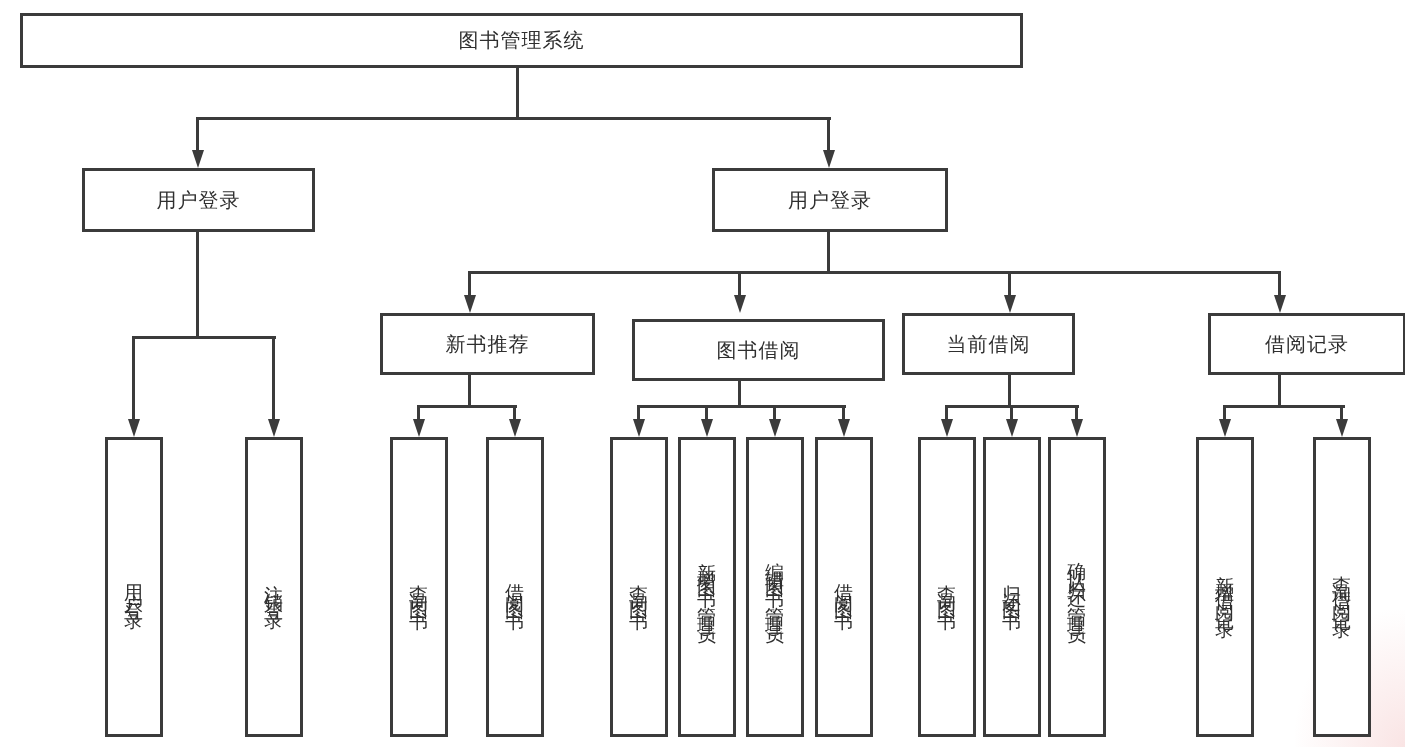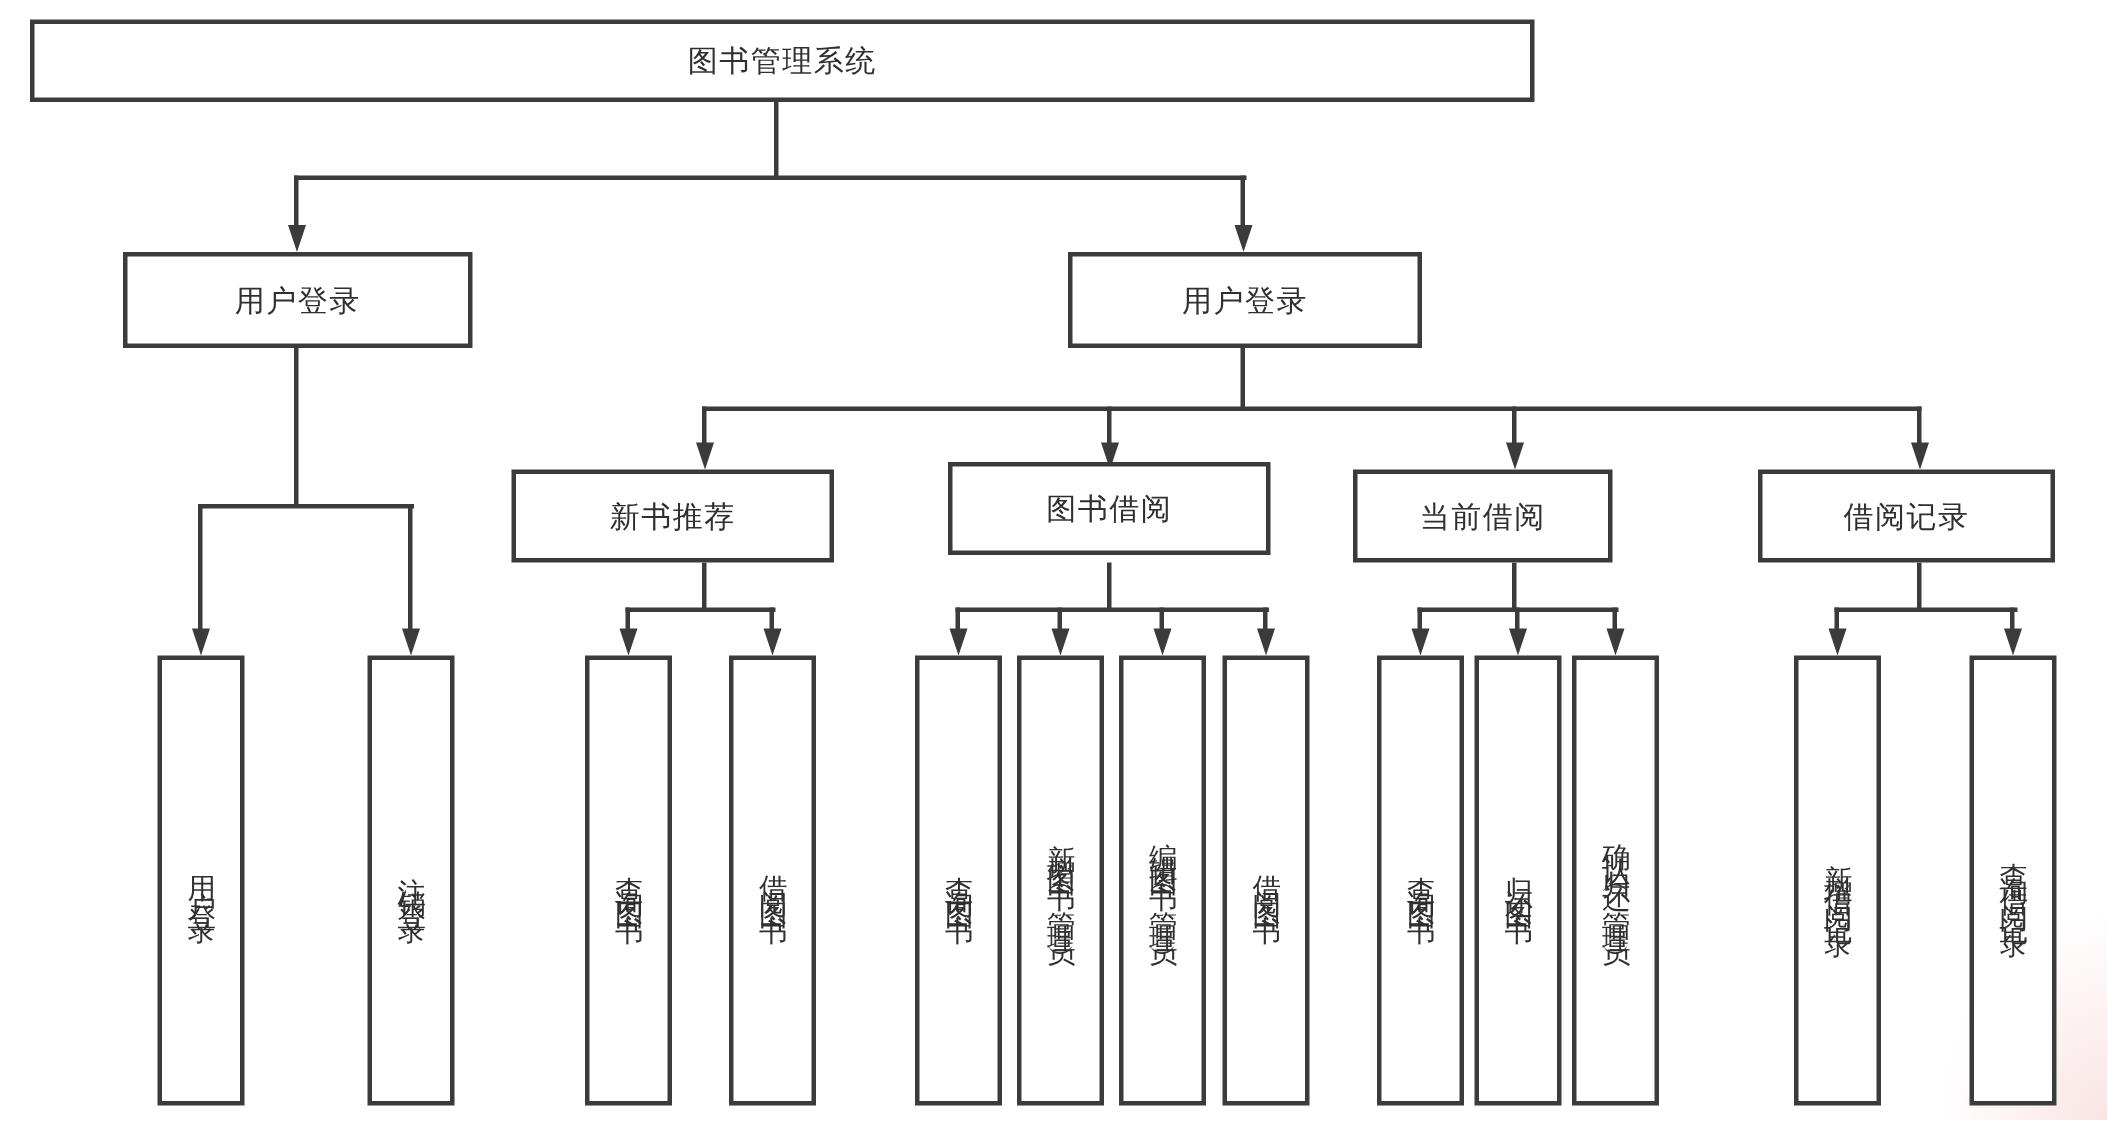--- a/index.html
+++ b/index.html
@@ -61,30 +61,30 @@
   <div class="line" style="left:468px;top:271px;width:813px;height:3px"></div>
   <div class="line" style="left:468px;top:271px;width:3px;height:26px"></div>
   <div class="arrow" style="left:464px;top:295px"></div>
   <div class="line" style="left:738px;top:271px;width:3px;height:26px"></div>
   <div class="arrow" style="left:734px;top:295px"></div>
   <div class="line" style="left:1008px;top:271px;width:3px;height:26px"></div>
   <div class="arrow" style="left:1004px;top:295px"></div>
   <div class="line" style="left:1278px;top:271px;width:3px;height:26px"></div>
   <div class="arrow" style="left:1274px;top:295px"></div>
 
-  <div class="box" style="left:341px;top:313px;width:215px;height:62px">
+  <div class="box" style="left:380px;top:313px;width:215px;height:62px">
     <span class="hlabel">新书推荐</span>
   </div>
-  <div class="box" style="left:632px;top:308px;width:215px;height:62px">
+  <div class="box" style="left:632px;top:319px;width:253px;height:62px">
     <span class="hlabel">图书借阅</span>
   </div>
   <div class="box" style="left:902px;top:313px;width:173px;height:62px">
     <span class="hlabel">当前借阅</span>
   </div>
-  <div class="box" style="left:1172px;top:313px;width:198px;height:62px">
+  <div class="box" style="left:1208px;top:313px;width:198px;height:62px">
     <span class="hlabel">借阅记录</span>
   </div>
 
   <div class="line" style="left:468px;top:375px;width:3px;height:33px"></div>
   <div class="line" style="left:417px;top:405px;width:100px;height:3px"></div>
   <div class="line" style="left:417px;top:405px;width:3px;height:16px"></div>
   <div class="arrow" style="left:413px;top:419px"></div>
   <div class="line" style="left:513px;top:405px;width:3px;height:16px"></div>
   <div class="arrow" style="left:509px;top:419px"></div>
 

